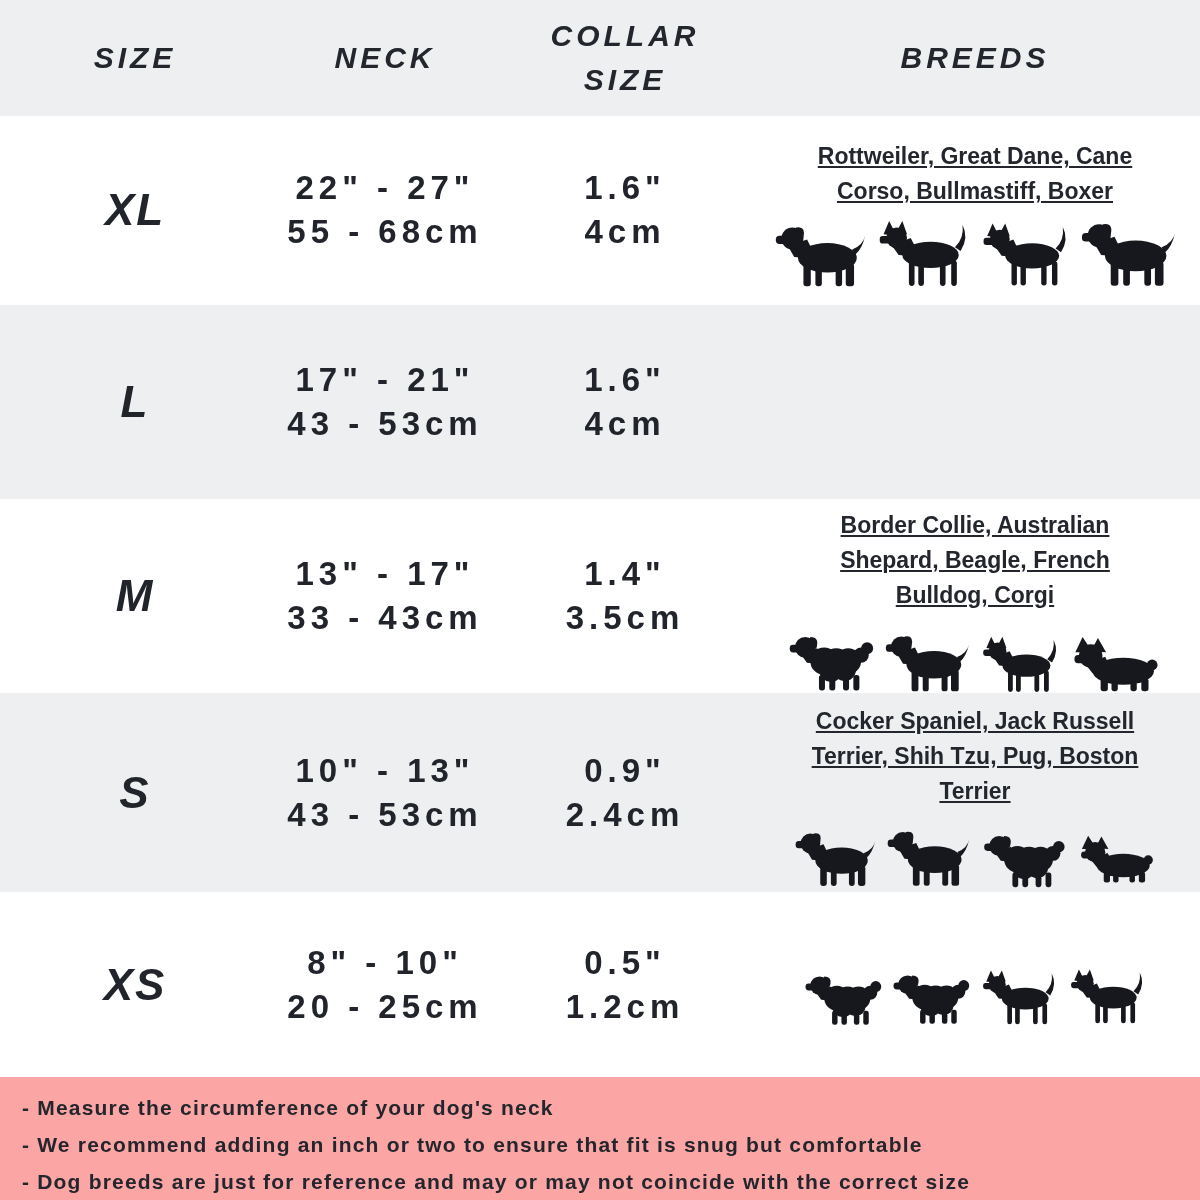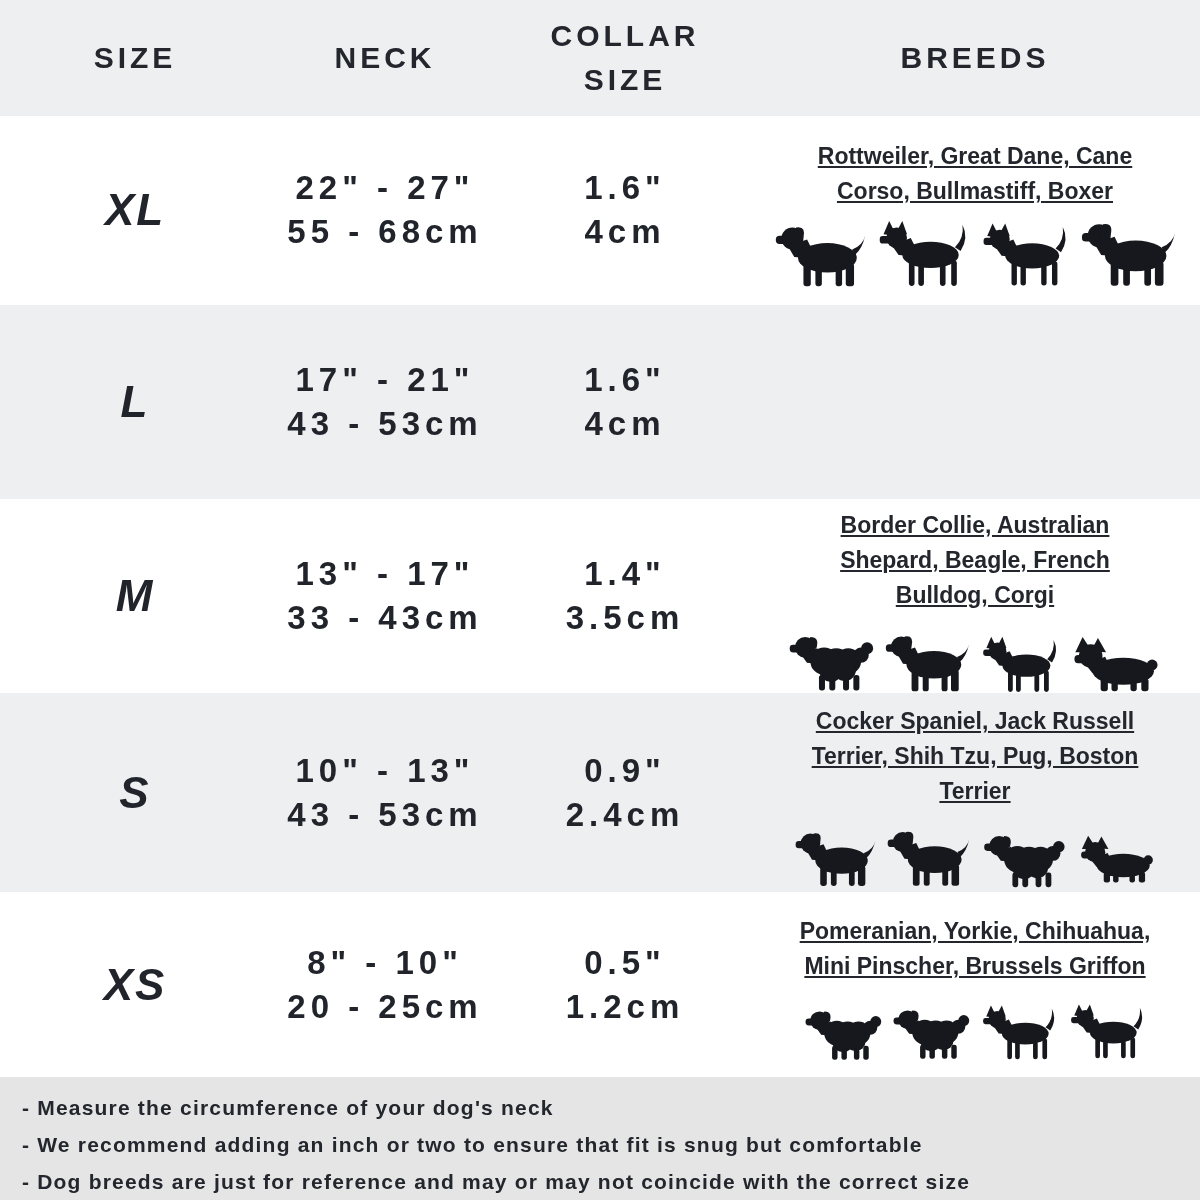--- a/index.html
+++ b/index.html
@@ -12,21 +12,21 @@
     overflow:hidden;
   }
   .sheet { width:1200px; height:1200px; display:flex; flex-direction:column; }
   .row {
     display:grid;
     grid-template-columns:270px 230px 250px 450px;
     align-items:center;
   }
   .row.gray { background:#edeff1; }
   .row.white { background:#ffffff; }
-  .hdr-row { height:118px; }
+  .hdr-row { height:118px;font-style:italic; }
   .r-xl { height:192px; }
   .r-l  { height:197px; }
   .r-m  { height:198px; }
   .r-s  { height:202px; }
   .r-xs { height:188px; }
   .cell { display:flex; flex-direction:column; align-items:center; justify-content:center; text-align:center; }
   .th {
     font-size:30px;
     letter-spacing:4px;
     line-height:44px;
@@ -41,21 +41,21 @@
     font-size:23px;
     line-height:35px;
     max-width:365px;
     color:#23262c;
     text-decoration:underline;
   }
   .icons { display:flex; align-items:flex-end; gap:10px; margin-top:8px; height:72px; }
   .icons svg { display:block; fill:#16181d; }
   .notes {
     flex:1;
-    background:#e5e5e5;
+    background:#fca5a5;
     padding:12px 0 0 22px;
     display:flex; flex-direction:column; justify-content:flex-start;
   }
   .note-line { font-size:21px; letter-spacing:1.2px; line-height:37px; color:#23262c; white-space:nowrap; }
   .defs { position:absolute; width:0; height:0; overflow:hidden; }
 </style>
 </head>
 <body>
 
 <svg class="defs" aria-hidden="true">
@@ -249,21 +249,20 @@
     <div class="cell size-label">XS</div>
     <div class="cell">
       <div class="measure">8" - 10"</div>
       <div class="measure">20 - 25cm</div>
     </div>
     <div class="cell">
       <div class="measure">0.5"</div>
       <div class="measure">1.2cm</div>
     </div>
     <div class="cell breeds-cell">
-      <div class="breeds-text">Pomeranian, Yorkie, Chihuahua, Mini Pinscher, Brussels Griffon</div>
       <div class="icons">
         <svg width="78" height="60">
             <use href="#dog-fluffy"></use>
           </svg>
         <svg width="78" height="62">
             <use href="#dog-fluffy"></use>
           </svg>
         <svg width="78" height="64">
             <use href="#dog-pointy"></use>
           </svg>

